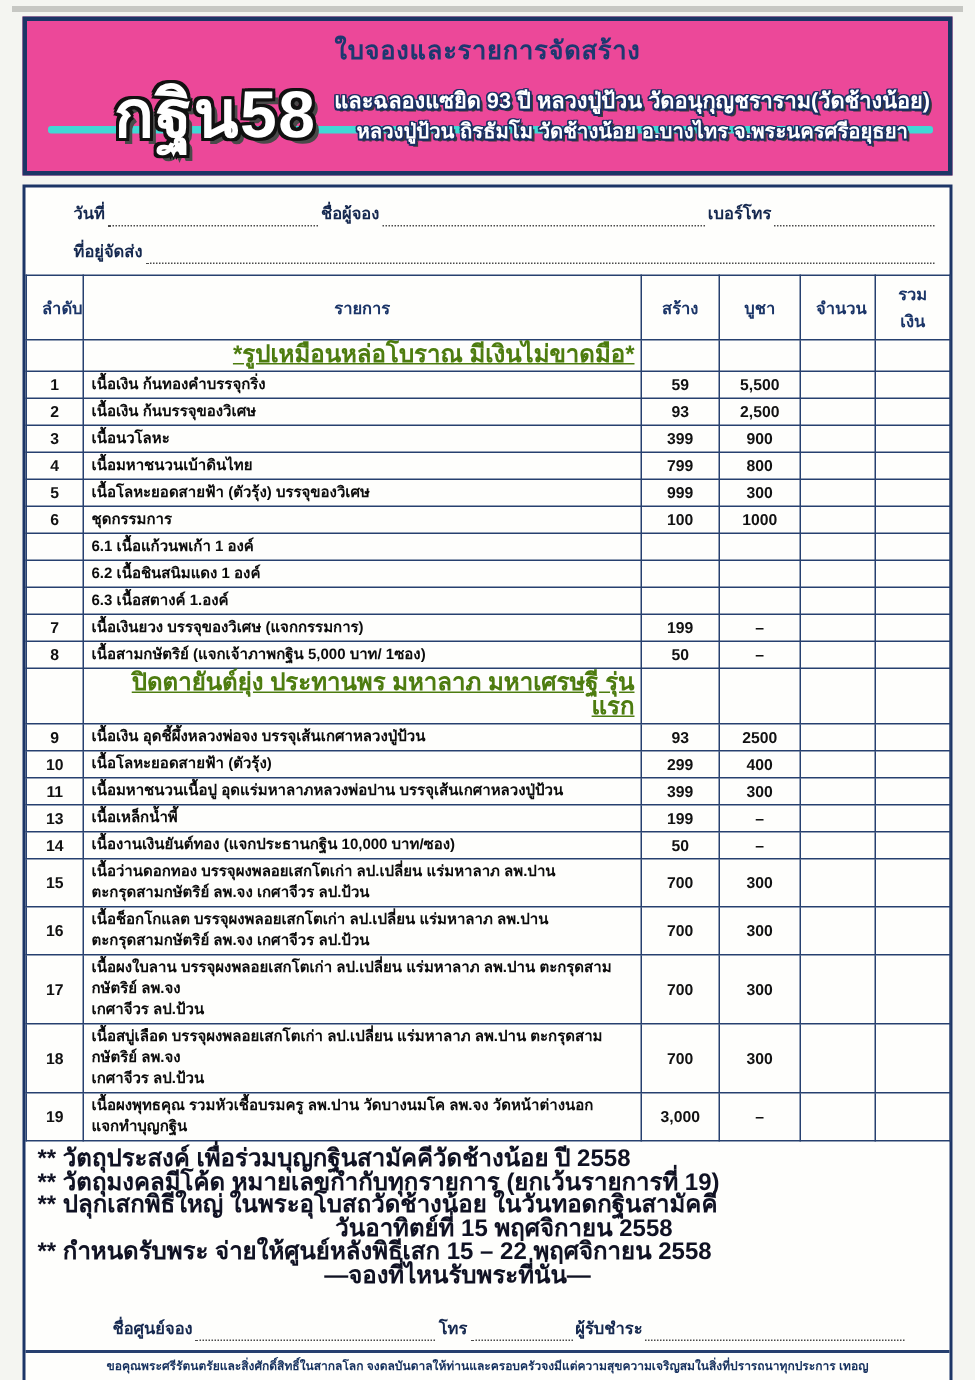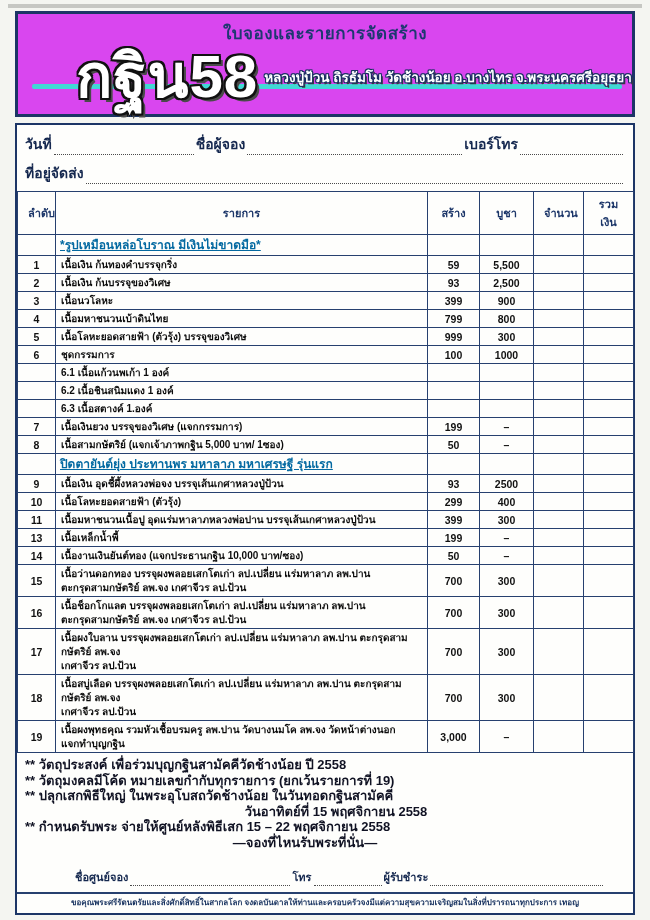--- a/index.html
+++ b/index.html
@@ -8,80 +8,80 @@
     background:#f4f5f1;
     font-family:"Liberation Sans", sans-serif;
     position:relative;
     -webkit-font-smoothing:antialiased;
   }
   .scan-strip{position:absolute;top:4px;left:8px;right:8px;height:4px;background:#c6c7c3;}
   .page{padding:11px 15px 0 15px;}
 
   
   .header-box{
-    border:3px solid #1c3566;background:#d946ef;
+    border:3px solid #1c3566;background:#ec4899;
     padding:3px 6px 7px 6px;position:relative;
   }
   .form-title{
     text-align:center;color:#1d3870;font-weight:bold;
     font-size:17px;letter-spacing:.5px;padding-top:2px;
   }
   .logo-row{display:flex;align-items:center;position:relative;margin-top:1px;}
   .cyan-line{
     position:absolute;left:8px;right:4px;top:37px;height:5px;
     background:#41d8d5;z-index:0;border-radius:2px;
   }
   .logo-text{
-    z-index:1;font-weight:900;font-size:60px;line-height:60px;
+    z-index:1;font-weight:900;font-size:44px;line-height:60px;
     color:#ffffff;margin-left:52px;letter-spacing:1px;white-space:nowrap;
     text-shadow:
       -2px -2px 0 #111,2px -2px 0 #111,-2px 2px 0 #111,2px 2px 0 #111,
       0 -2px 0 #111,0 2px 0 #111,-2px 0 0 #111,2px 0 0 #111,
       4px 4px 0 #4a4a4a;
   }
   .subtitle-block{z-index:1;flex:1;text-align:center;padding-left:6px;}
   .sub-line{
     font-weight:bold;color:#ffffff;white-space:nowrap;
     text-shadow:
       -1px -1px 0 #1b2f63,1px -1px 0 #1b2f63,-1px 1px 0 #1b2f63,1px 1px 0 #1b2f63,
       0 -1px 0 #1b2f63,0 1px 0 #1b2f63,-1px 0 0 #1b2f63,1px 0 0 #1b2f63,
       2px 2px 0 #3c3c3c;
   }
   .sub1{font-size:14.5px;line-height:20px;}
   .sub2{font-size:13.5px;line-height:19px;}
 
   
   .main-box{border:2.5px solid #1c3566;background:#fefefc;margin-top:6px;}
 
-  .form-lines{padding:8px 8px 5px 8px;font-size:14px;font-weight:bold;color:#15284f;}
+  .form-lines{padding:8px 8px 5px 8px;font-size:11px;font-weight:bold;color:#15284f;margin-left:24px;}
   .fline{display:flex;align-items:flex-end;margin-bottom:7px;}
   .fline:last-child{margin-bottom:2px;}
   .lbl{white-space:nowrap;}
   .dots{border-bottom:1.5px dotted #4a4a4a;height:13px;margin:0 2px;}
   .d1{width:140px;} .d2{width:215px;} .d3{flex:1;} .d4{flex:1;}
 
   
   table.items{width:100%;border-collapse:collapse;table-layout:fixed;}
   table.items th, table.items td{border:1.4px solid #27406f;}
   table.items th{
     font-size:11px;color:#1b3568;font-weight:bold;
     padding:3px 10px;height:16px;
   }
   td.no{text-align:center;font-size:10.5px;font-weight:bold;color:#111;padding:1px 1px;}
   td.desc{font-size:10px;font-weight:bold;color:#0c0c0c;padding:1.5px 5px;line-height:14px;}
   td.num{text-align:center;font-size:10.5px;font-weight:bold;color:#111;padding:1px 1px;}
   td.sectioncell{padding:2px 4px;}
   .section-text{
-    display:block;text-align:left;color:#0369a1;font-weight:bold;
-    font-size:12px;text-decoration:underline;line-height:16px;
+    display:block;text-align:right;color:#4d7c0f;font-weight:bold;
+    font-size:16px;text-decoration:underline;line-height:16px;
   }
 
   
   .footer-grid{display:flex;min-height:92px;}
-  .notes{flex:1;padding:4px 8px 2px 8px;font-size:13px;font-weight:bold;color:#101223;line-height:15.5px;}
+  .notes{flex:1;padding:4px 8px 2px 8px;font-size:16px;font-weight:bold;color:#101223;line-height:15.5px;}
   .note-indent{padding-left:22px;text-align:center;}
   .note-center{text-align:center;padding-right:40px;}
   .summary{width:202px;border-left:1.4px solid #27406f;display:flex;flex-direction:column;}
   .sum-row{display:flex;border-bottom:1.4px solid #27406f;}
   .sum-row.last{flex:1;border-bottom:1.4px solid #27406f;}
   .sum-label{
     flex:1;text-align:right;padding:3px 6px 2px 2px;
     font-size:10.5px;font-weight:bold;color:#0e1b3a;display:flex;
     align-items:center;justify-content:flex-end;
   }
@@ -105,20 +105,21 @@
 <div class="scan-strip"></div>
 
 <div class="page">
 
   <div class="header-box">
     <div class="form-title">ใบจองและรายการจัดสร้าง</div>
     <div class="logo-row">
       <div class="cyan-line"></div>
       <div class="logo-text">กฐิน58</div>
       <div class="subtitle-block">
+        <div class="sub-line sub1">และฉลองแซยิด 93 ปี หลวงปู่ป้วน วัดอนุกุญชราราม(วัดช้างน้อย)</div>
         <div class="sub-line sub2">หลวงปู่ป้วน ถิรธัมโม วัดช้างน้อย อ.บางไทร จ.พระนครศรีอยุธยา</div>
       </div>
     </div>
   </div>
 
   <div class="main-box">
 
     <div class="form-lines">
       <div class="fline">
         <span class="lbl">วันที่</span>

